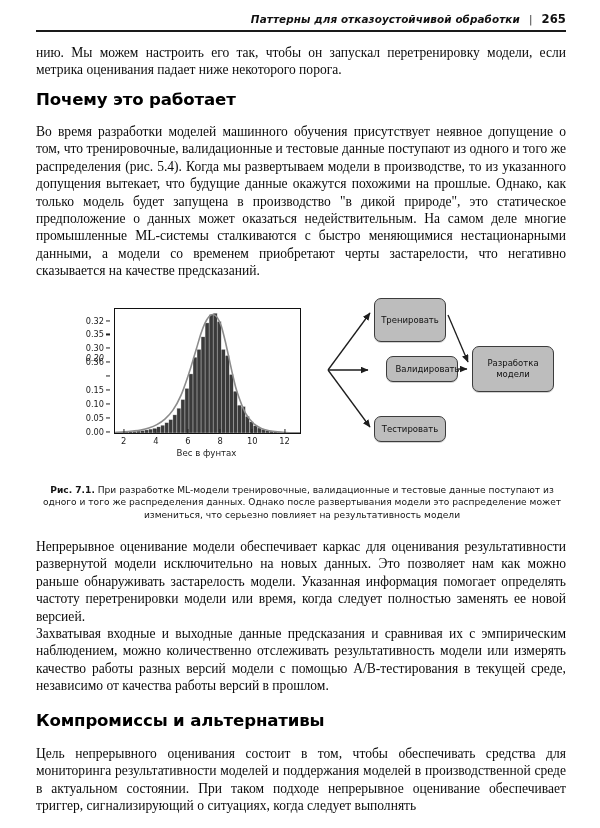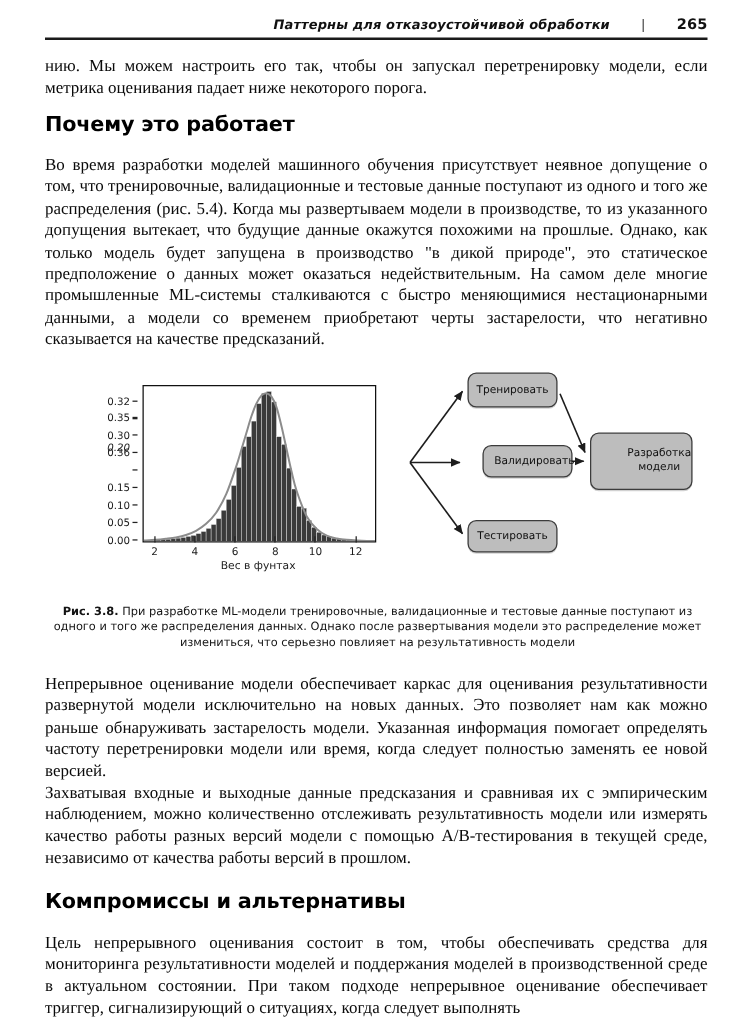--- a/index.html
+++ b/index.html
@@ -26,21 +26,21 @@
 
   
   .running-head {
     position: absolute;
     left: 36px;
     right: 34px;
     top: 12px;
     display: flex;
     justify-content: flex-end;
     align-items: baseline;
-    gap: 24px;
+    gap: 8px;
     font-family: "DejaVu Sans", sans-serif;
     font-style: italic;
     font-size: 10.4px;
     letter-spacing: .1px;
     color: #111;
   }
   .running-head .rh-title { font-weight: 600; }
   .running-head .rh-sep {
     font-style: normal;
     font-weight: 400;
@@ -213,24 +213,24 @@
     display: flex;
     align-items: center;
     justify-content: center;
     text-align: center;
     font-family: "DejaVu Sans", sans-serif;
     font-size: 8.5px;
     line-height: 11px;
     color: #101010;
     box-shadow: 0 1px 0 rgba(0,0,0,.18);
   }
-  .node-train   { left: 52px;  top: 4px;   width: 72px; height: 28px; }
+  .node-train   { left: 52px;  top: 4px;   width: 72px; height: 44px; }
   .node-valid   { left: 64px;  top: 62px;  width: 72px; height: 26px; padding-left: 11px; }
   .node-test    { left: 52px;  top: 122px; width: 72px; height: 26px; }
-  .node-dev     { left: 150px; top: 52px;  width: 82px; height: 46px; justify-content: flex-end; }
+  .node-dev     { left: 150px; top: 52px;  width: 82px; height: 46px; }
 
   .flow svg { position: absolute; left: 0; top: 0; }
 </style>
 </head>
 <body>
 
 <div class="page">
 
   <div class="running-head">
     <span class="rh-title">Паттерны для отказоустойчивой обработки</span>
@@ -366,21 +366,21 @@
       <div class="node node-test">
         <span>Тестировать</span>
       </div>
       <div class="node node-dev">
         <span id="devlabel">Разработка<br>модели</span>
       </div>
     </div>
   </div>
 
   <div class="fig-caption">
-    <span class="fig-num">Рис. 3.8.</span>
+    <span class="fig-num">Рис. 7.1.</span>
     <span>При разработке ML-модели тренировочные, валидационные и тестовые данные поступают из одного и того же распределения данных. Однако после развертывания модели это распределение может измениться, что серьезно повлияет на результативность модели</span>
   </div>
 
   <div class="col" style="top:538px;">
     <p class="body">Непрерывное оценивание модели обеспечивает каркас для оценивания результативности развернутой модели исключительно на новых данных. Это позволяет нам как можно раньше обнаруживать застарелость модели. Указанная информация помогает определять частоту перетренировки модели или время, когда следует полностью заменять ее новой версией.</p>
   </div>
 
   <div class="col" style="top:625px;">
     <p class="body">Захватывая входные и выходные данные предсказания и сравнивая их с эмпирическим наблюдением, можно количественно отслеживать результативность модели или измерять качество работы разных версий модели с помощью A/B-тестирования в текущей среде, независимо от качества работы версий в прошлом.</p>
   </div>

